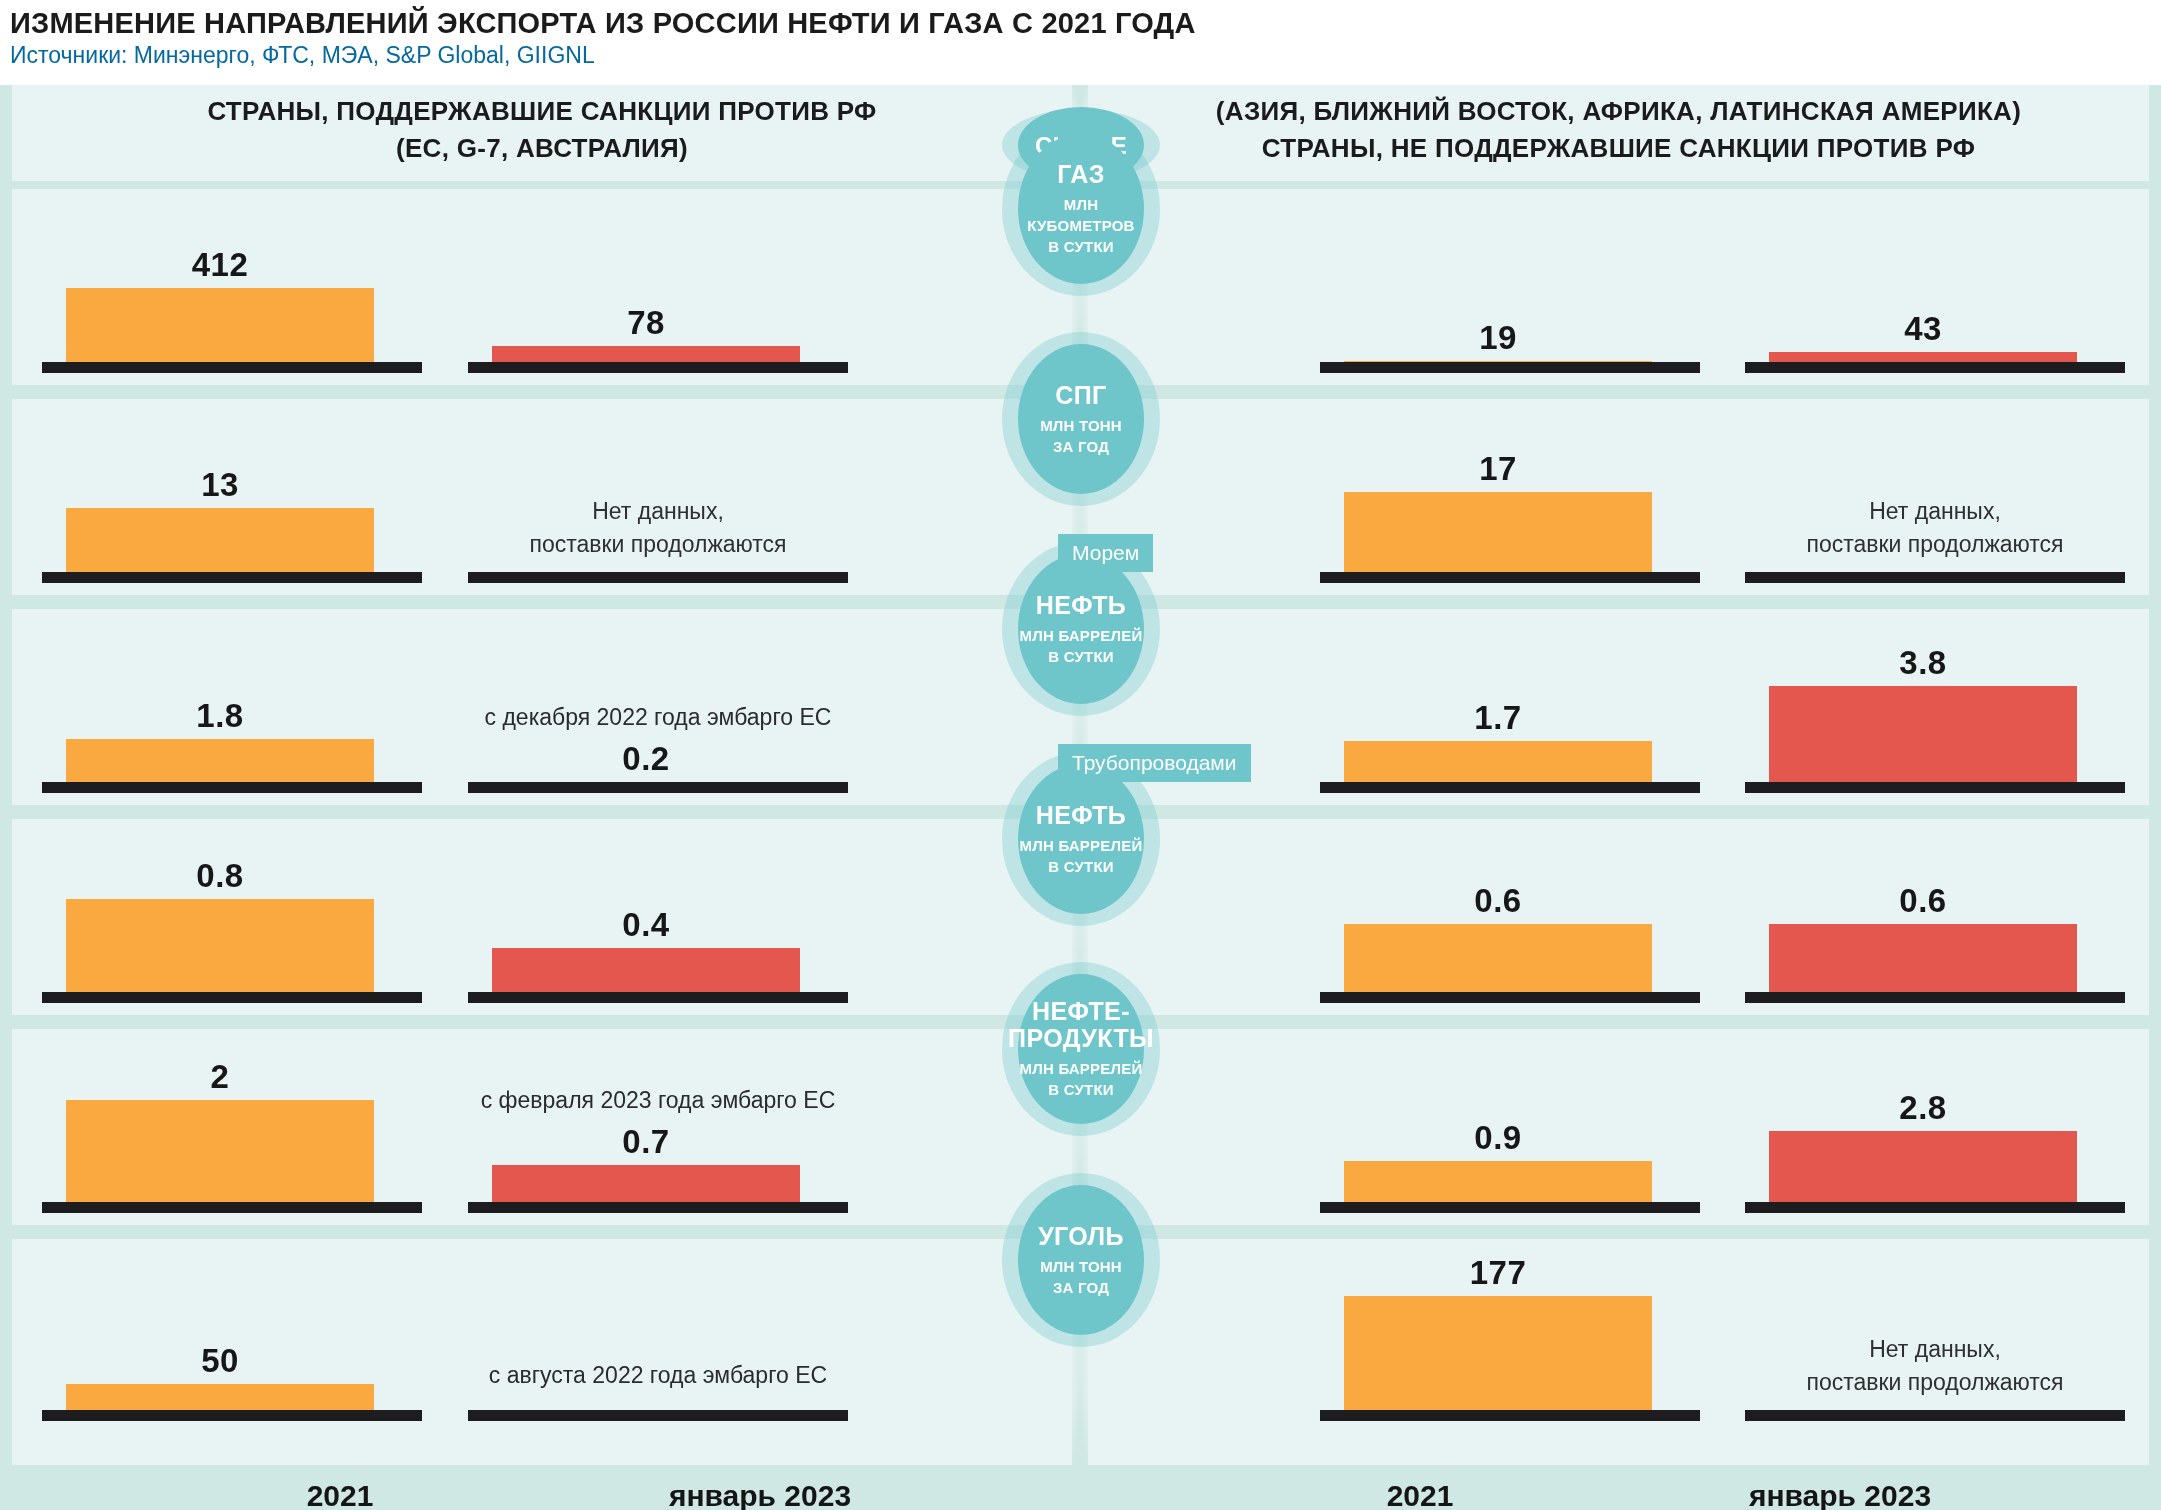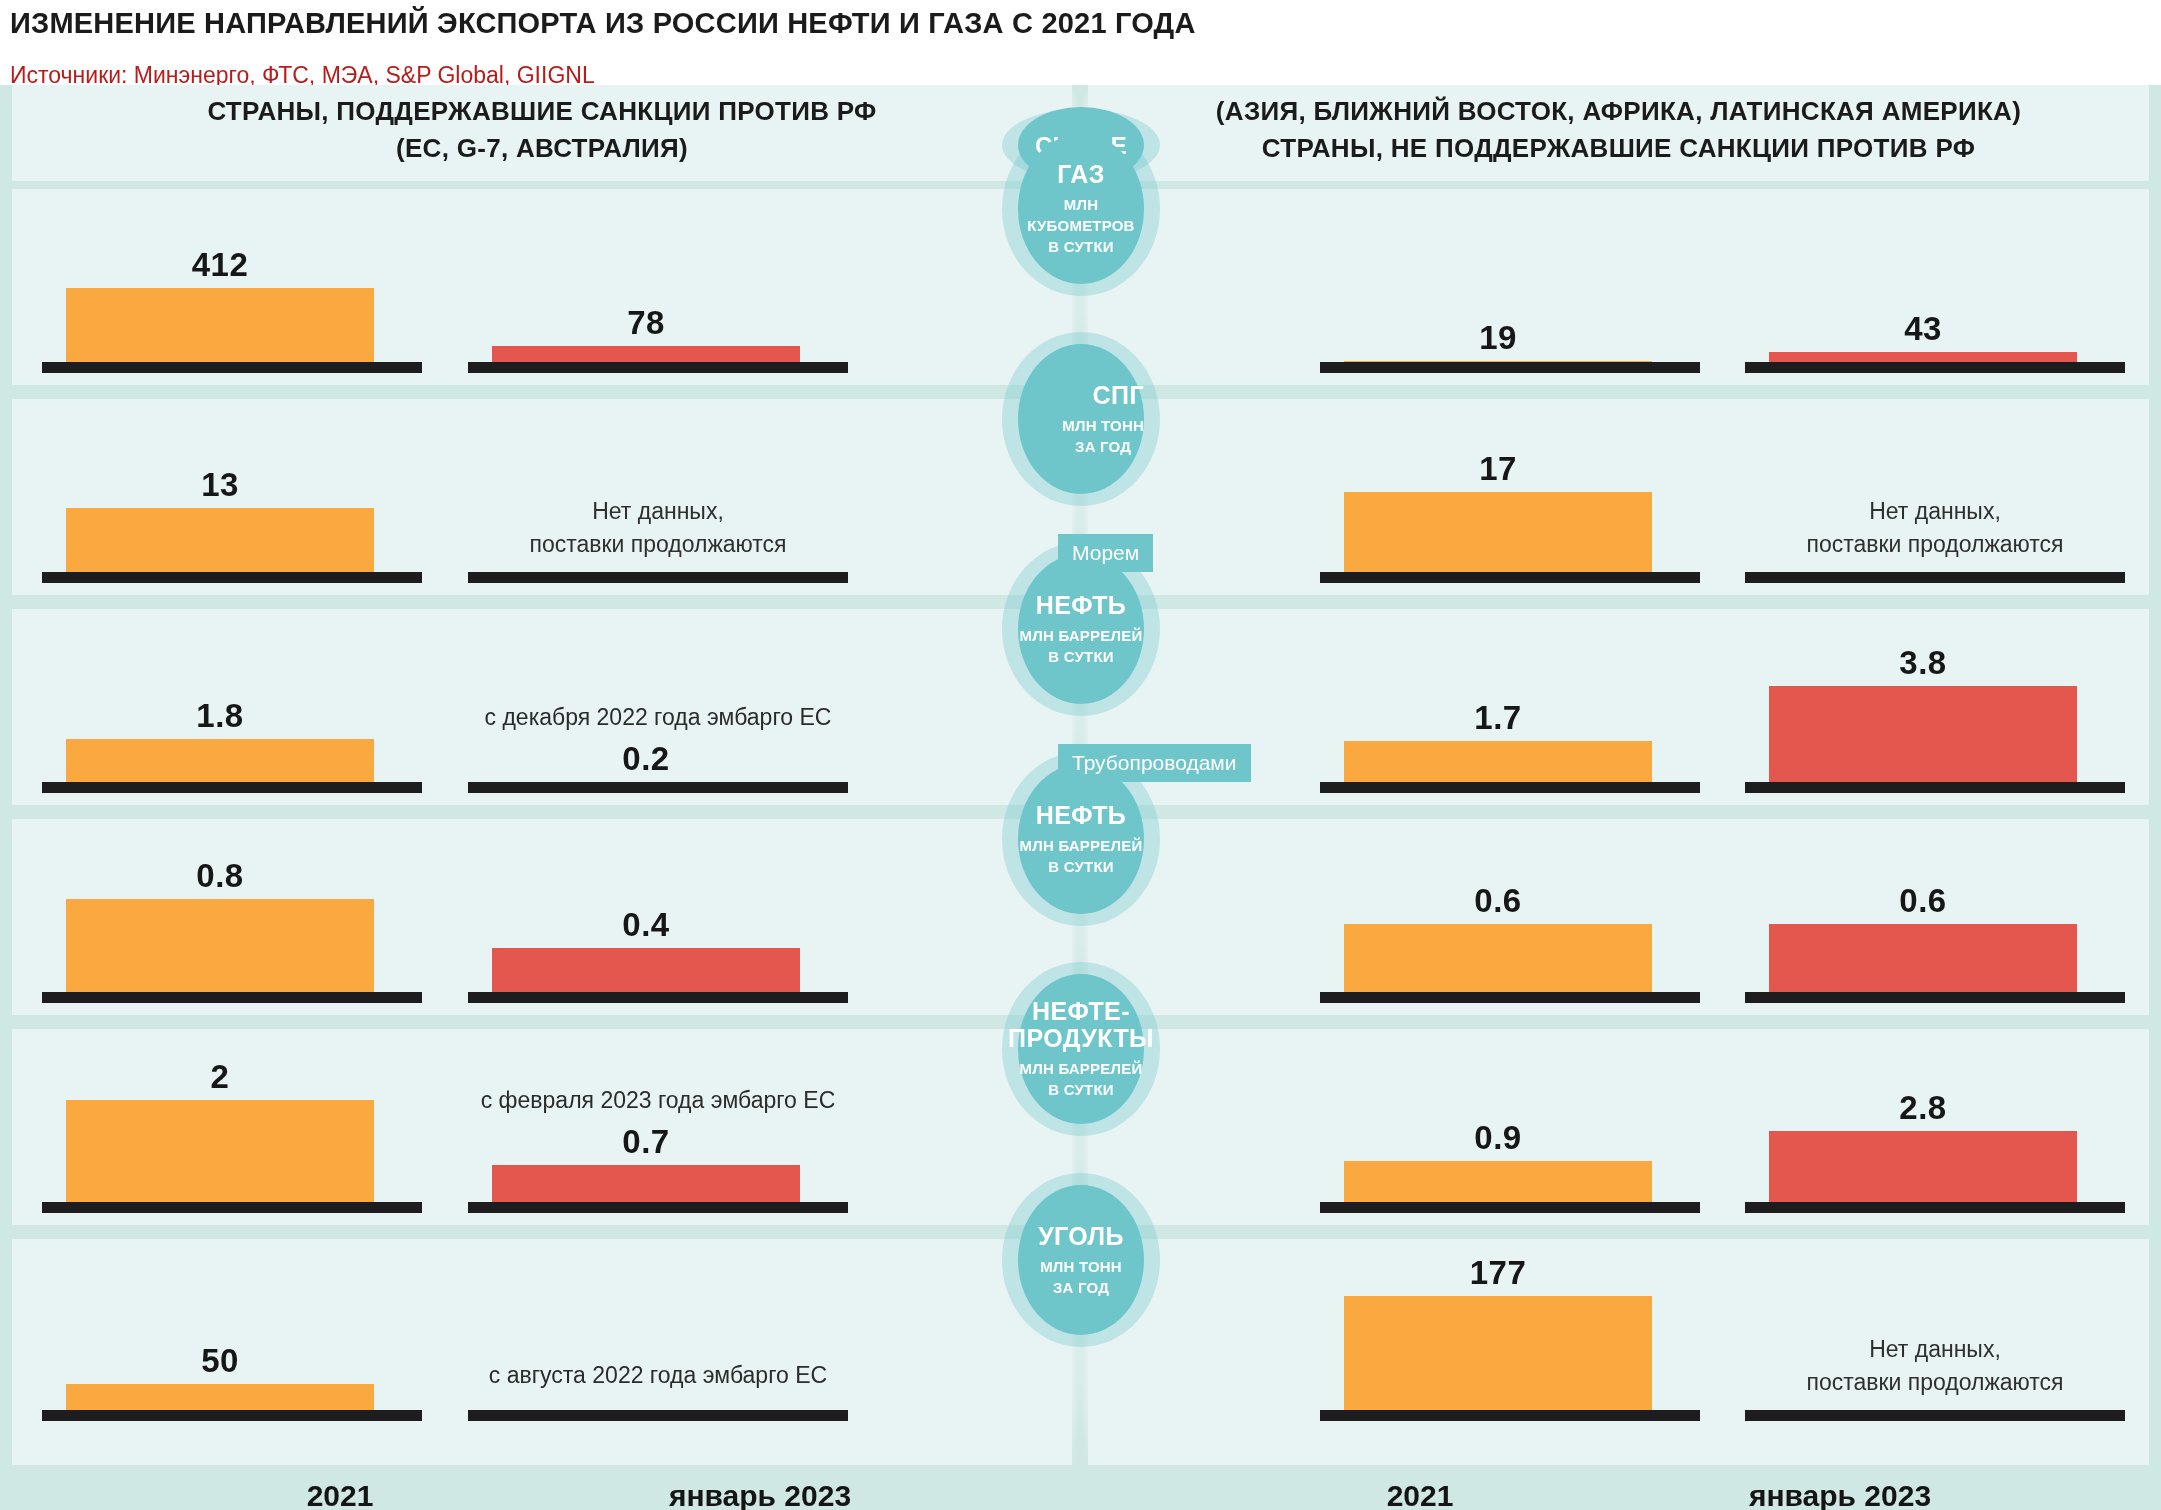--- a/index.html
+++ b/index.html
@@ -23,23 +23,23 @@
   #main-title {
     font-size: 29px;
     font-weight: bold;
     letter-spacing: 0.2px;
     color: #1b1b1b;
     line-height: 34px;
     white-space: nowrap;
   }
   #sources {
     font-size: 23px;
-    color: #b91c1c;
+    color: #0369a1;
     line-height: 30px;
-    margin-top: 20px;
+    margin-top: 0;
     white-space: nowrap;
   }
 
   
   #chart {
     position: absolute;
     left: 0; top: 85px;
     width: 2161px;
     height: 1432px;
     background: #cfe8e4;
@@ -339,21 +339,21 @@
         <div class="bubble" style="top: 49px; height: 150px;">
           <div class="bname">
             <div>ГАЗ</div>
           </div>
           <div class="bunit">
             <div>МЛН КУБОМЕТРОВ</div>
             <div>В СУТКИ</div>
           </div>
         </div>
         <div class="halo" style="top: 247px; height: 174px;"></div>
-        <div class="bubble" style="top: 259px; height: 150px; align-items: flex-end;">
+        <div class="bubble" style="top: 259px; height: 150px;">
           <div class="bname">
             <div>СПГ</div>
           </div>
           <div class="bunit">
             <div>МЛН ТОНН</div>
             <div>ЗА ГОД</div>
           </div>
         </div>
         <div class="halo" style="top: 457px; height: 174px;"></div>
         <div class="bubble" style="top: 469px; height: 150px;">

